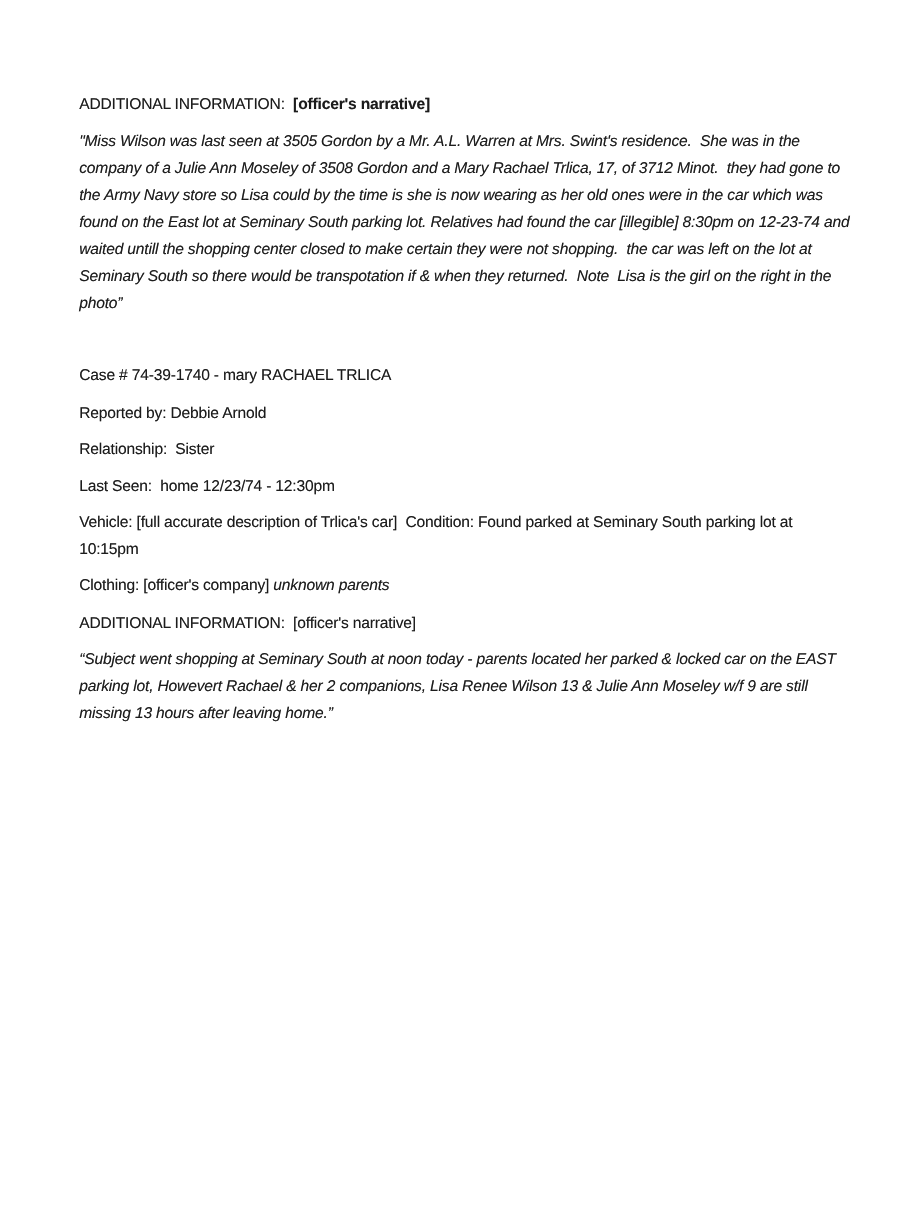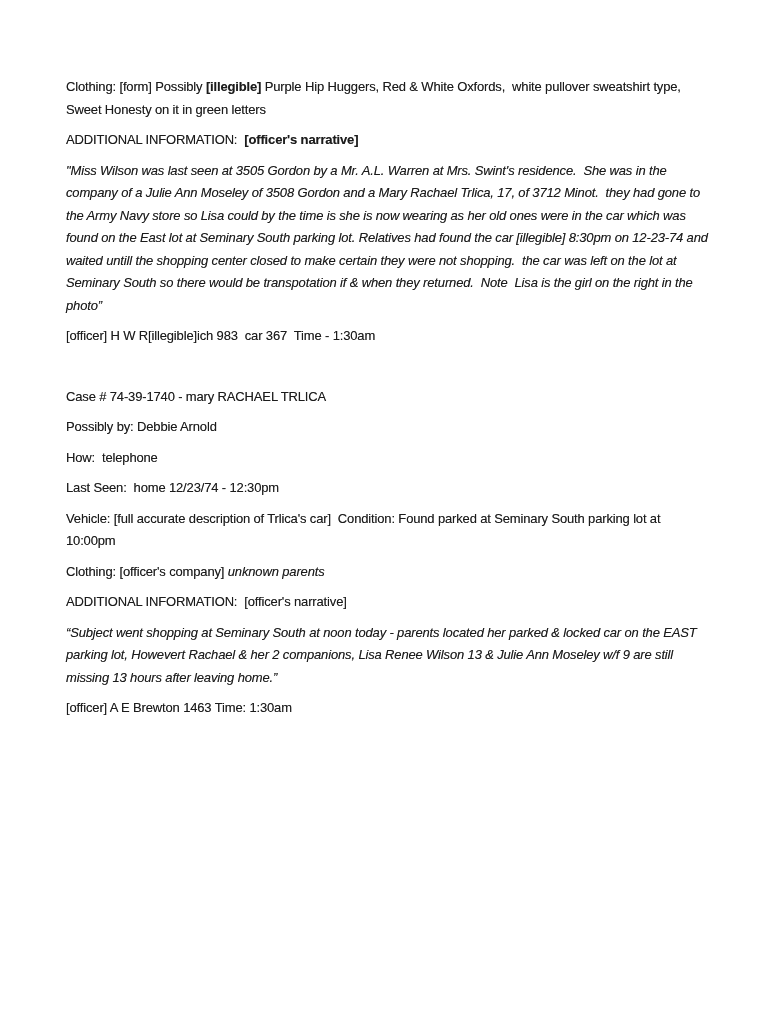--- a/index.html
+++ b/index.html
@@ -27,42 +27,39 @@
   }
   .italic { font-style: italic; }
   .bold   { font-weight: bold; }
   .spacer { height: 30px; }
 </style>
 </head>
 <body>
 
 <div class="page">
 
-  <p><span>Clothing: [form] Possibly </span><span class="bold">[illegible]</span><span> Purple Hip Huggers, Red &amp; White Oxfords,  white pullover sweatshirt type, Sweet Honesty on it in green letters</span></p>
 
   <p><span>ADDITIONAL INFORMATION:  </span><span class="bold">[officer's narrative]</span></p>
 
   <p class="italic">"Miss Wilson was last seen at 3505 Gordon by a Mr. A.L. Warren at Mrs. Swint's residence.  She was in the company of a Julie Ann Moseley of 3508 Gordon and a Mary Rachael Trlica, 17, of 3712 Minot.  they had gone to the Army Navy store so Lisa could by the time is she is now wearing as her old ones were in the car which was found on the East lot at Seminary South parking lot. Relatives had found the car [illegible] 8:30pm on 12-23-74 and waited untill the shopping center closed to make certain they were not shopping.  the car was left on the lot at Seminary South so there would be transpotation if &amp; when they returned.  Note  Lisa is the girl on the right in the photo”</p>
 
-  <p>[officer] H W R[illegible]ich 983  car 367  Time - 1:30am</p>
 
   <div class="spacer"></div>
 
   <p>Case # 74-39-1740 - mary RACHAEL TRLICA</p>
 
-  <p>Possibly by: Debbie Arnold</p>
+  <p>Reported by: Debbie Arnold</p>
 
+  <p>Relationship:  Sister</p>
 
-  <p>How:  telephone</p>
 
   <p>Last Seen:  home 12/23/74 - 12:30pm</p>
 
-  <p>Vehicle: [full accurate description of Trlica's car]  Condition: Found parked at Seminary South parking lot at 10:00pm</p>
+  <p>Vehicle: [full accurate description of Trlica's car]  Condition: Found parked at Seminary South parking lot at 10:15pm</p>
 
   <p><span>Clothing: [officer's company] </span><span class="italic">unknown parents</span></p>
 
   <p><span>ADDITIONAL INFORMATION:  </span><span>[officer's narrative]</span></p>
 
   <p class="italic">“Subject went shopping at Seminary South at noon today - parents located her parked &amp; locked car on the EAST parking lot, Howevert Rachael &amp; her 2 companions, Lisa Renee Wilson 13 &amp; Julie Ann Moseley w/f 9 are still missing 13 hours after leaving home.”</p>
 
-  <p>[officer] A E Brewton 1463 Time: 1:30am</p>
 
 </div>
 
 </body></html>

